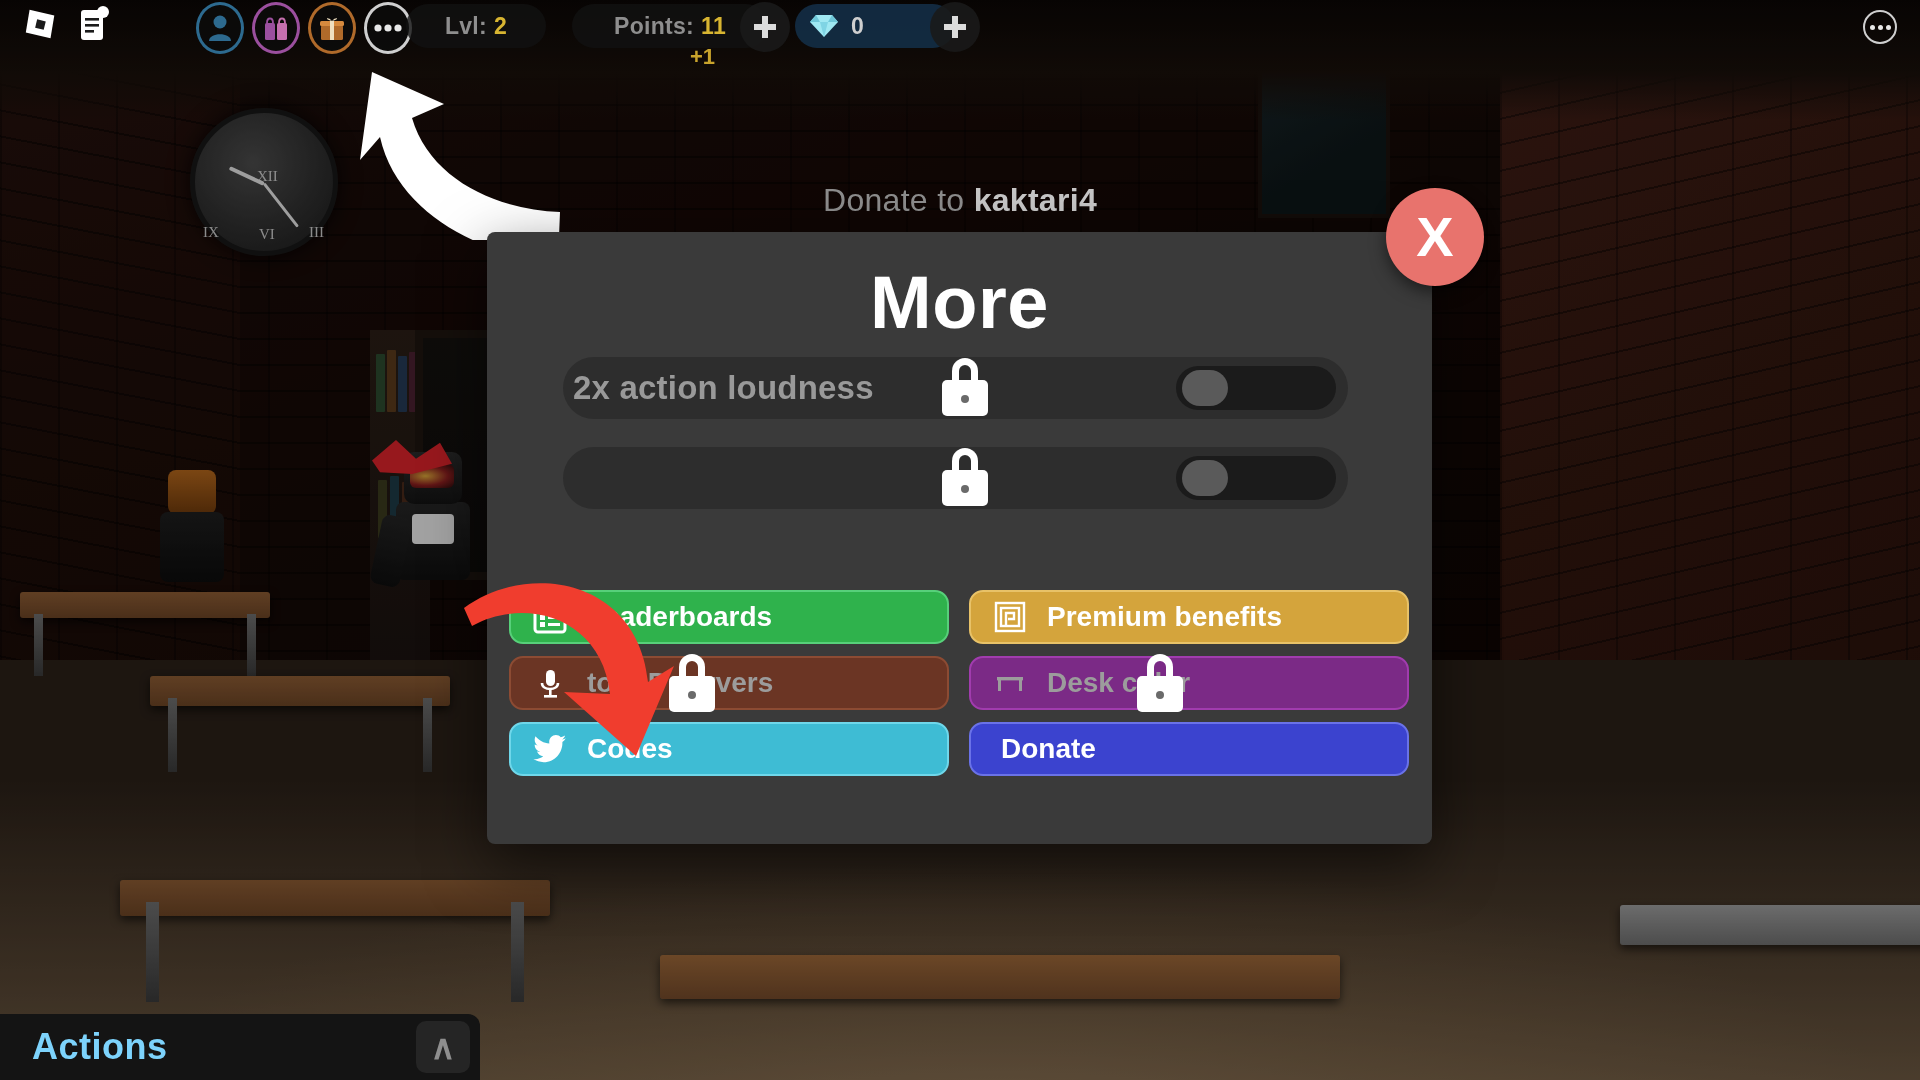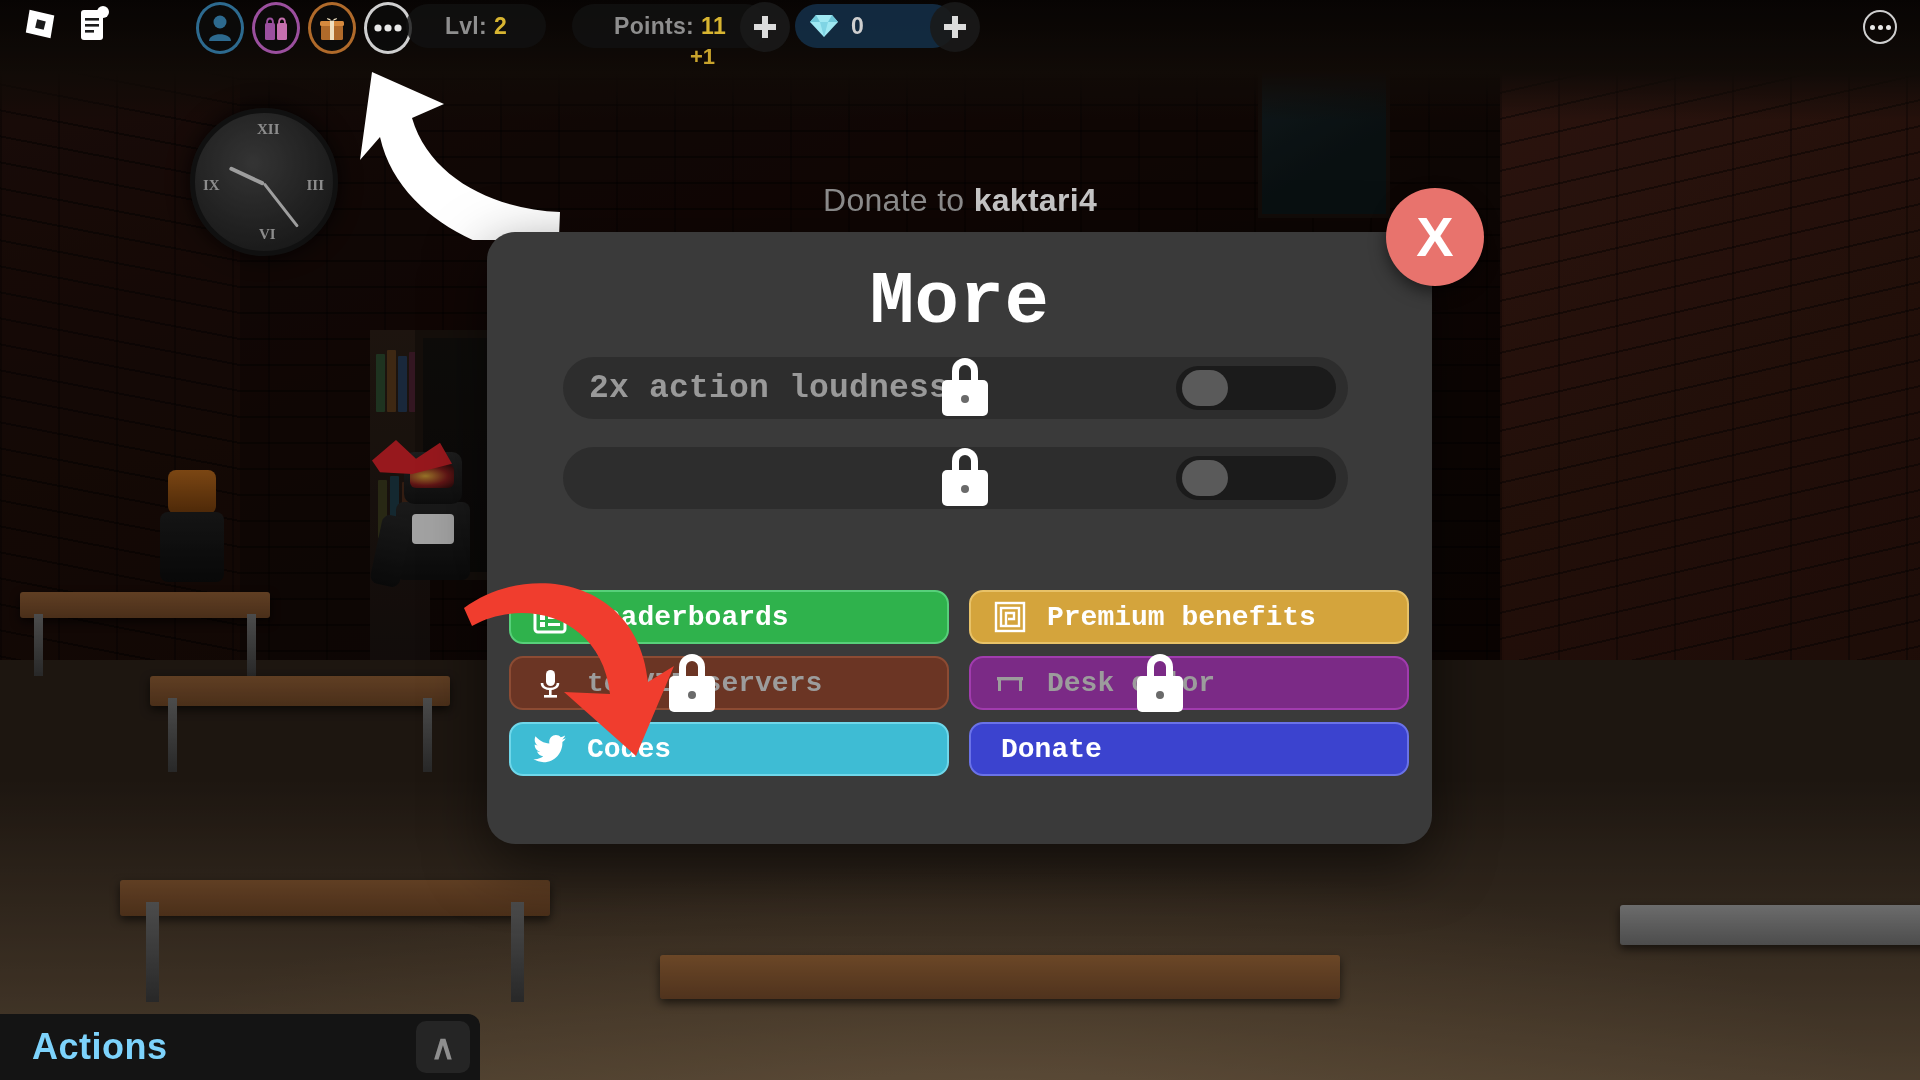--- a/index.html
+++ b/index.html
@@ -64,22 +64,22 @@
   }
 
   
   #clock {
     position:absolute; left:190px; top:108px; width:148px; height:148px;
     border-radius:50%;
     background: radial-gradient(circle at 42% 36%, #4b4b4b 0%, #2e2e2e 58%, #1b1b1b 100%);
     border: 5px solid #181818;
     box-shadow: 0 0 22px rgba(0,0,0,.8);
   }
-  .clock-num { position:absolute; color:#c9c9c9; font-size:15px; font-weight:700;
-               font-family:"Liberation Serif", serif; }
+  .clock-num { position:absolute; color:#c9c9c9; font-size:15px; font-weight:400;
+               font-family:"Liberation Serif", serif;margin-top:47px; }
   .hand { position:absolute; left:50%; top:50%; background:#e2e2e2; transform-origin: 0 50%; border-radius:2px; }
   #hand-h { width:38px; height:4px; transform: rotate(205deg); }
   #hand-m { width:55px; height:3px; transform: rotate(52deg); }
 
   
   #board {
     position:absolute; left:415px; top:330px; width:400px; height:250px;
     background: linear-gradient(#1e1a16, #161210);
     border: 8px solid #2c2018;
     filter: brightness(.7);
@@ -178,23 +178,22 @@
   
   #donate-text {
     position:absolute; left:0; top:182px; width:1920px; text-align:center; z-index:20;
     color:#8d8d8d; font-size:32px; font-weight:400; letter-spacing:.3px;
   }
   #donate-text b { color:#c7c7c7; font-weight:700; }
 
   
   #modal {
     position:absolute; left:487px; top:232px; width:945px; height:612px;
-    background:#3a3a3a; border-radius:28px; z-index:40;
+    background:#3a3a3a; border-radius:8px; z-index:40;
     box-shadow: 0 20px 60px rgba(0,0,0,.55);
-    font-family: Liberation Mono, monospace;
   }
   #modal-title {
     position:absolute; left:0; top:28px; width:100%; text-align:center;
     color:#fff; font-size:74px; font-weight:700; letter-spacing:.5px;
   }
   #close-btn {
     position:absolute; left:1386px; top:188px; width:98px; height:98px; border-radius:50%;
     background:#e8736d; z-index:50;
     display:flex; align-items:center; justify-content:center;
     box-shadow: 0 6px 16px rgba(0,0,0,.5);
@@ -203,21 +202,21 @@
 
   
   .toggle-row {
     position:absolute; left:76px; width:785px; height:62px;
     background:#2d2d2d; border-radius:31px;
     display:flex; align-items:center;
   }
   #row-1 { top:125px; }
   #row-2 { top:215px; }
   .toggle-label {
-    margin-left:26px; color:#999999; font-size:33px; font-weight:700; letter-spacing:.2px;
+    margin-left:10px; color:#999999; font-size:33px; font-weight:700; letter-spacing:.2px;
   }
   .switch {
     position:absolute; right:12px; top:9px; width:160px; height:44px;
     border-radius:22px; background:#1b1b1b;
   }
   .knob {
     position:absolute; left:6px; top:4px; width:46px; height:36px;
     border-radius:18px; background:#5a5a5a;
   }
 

